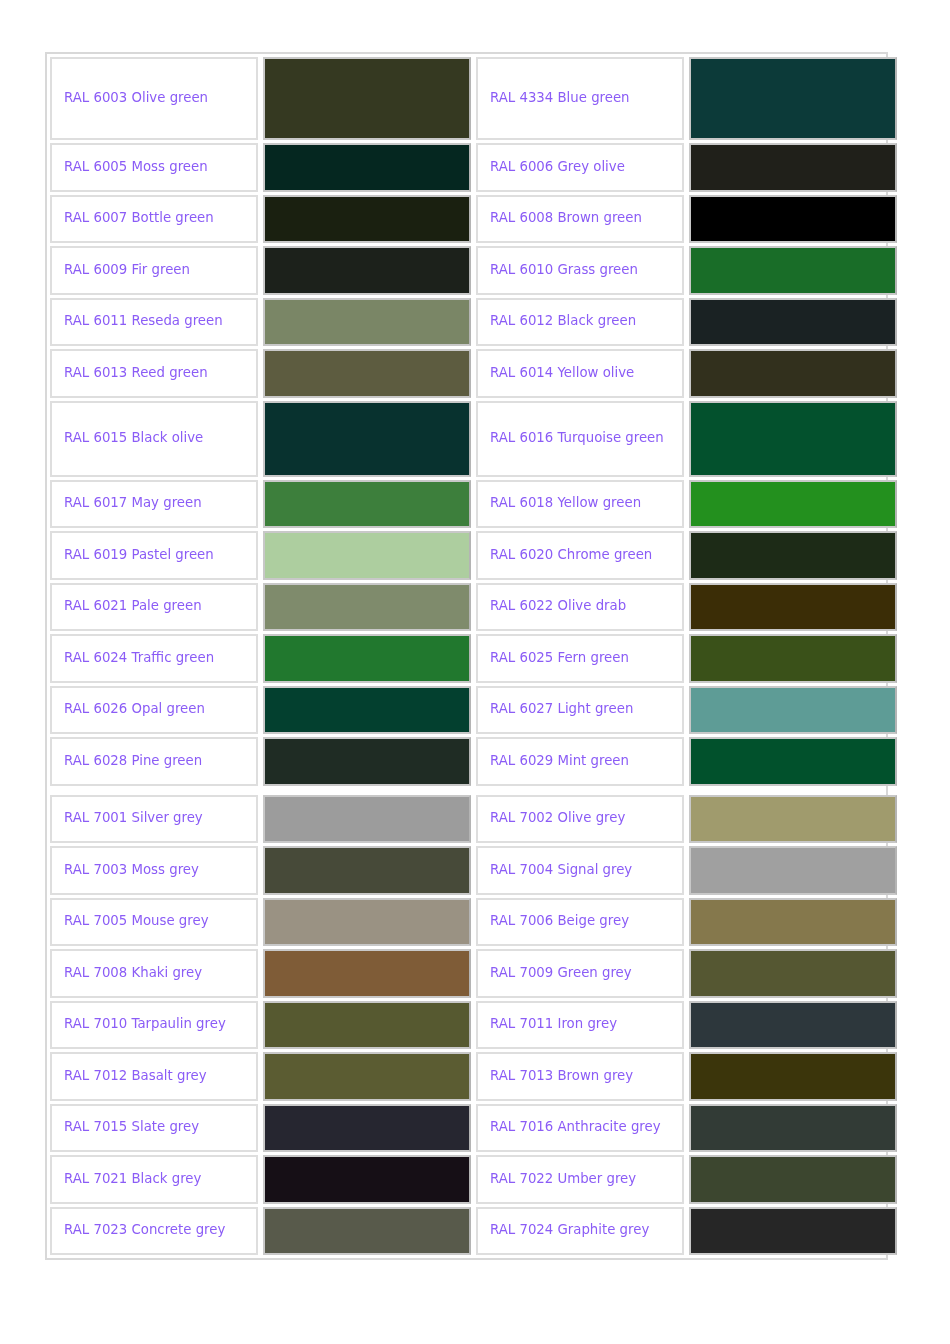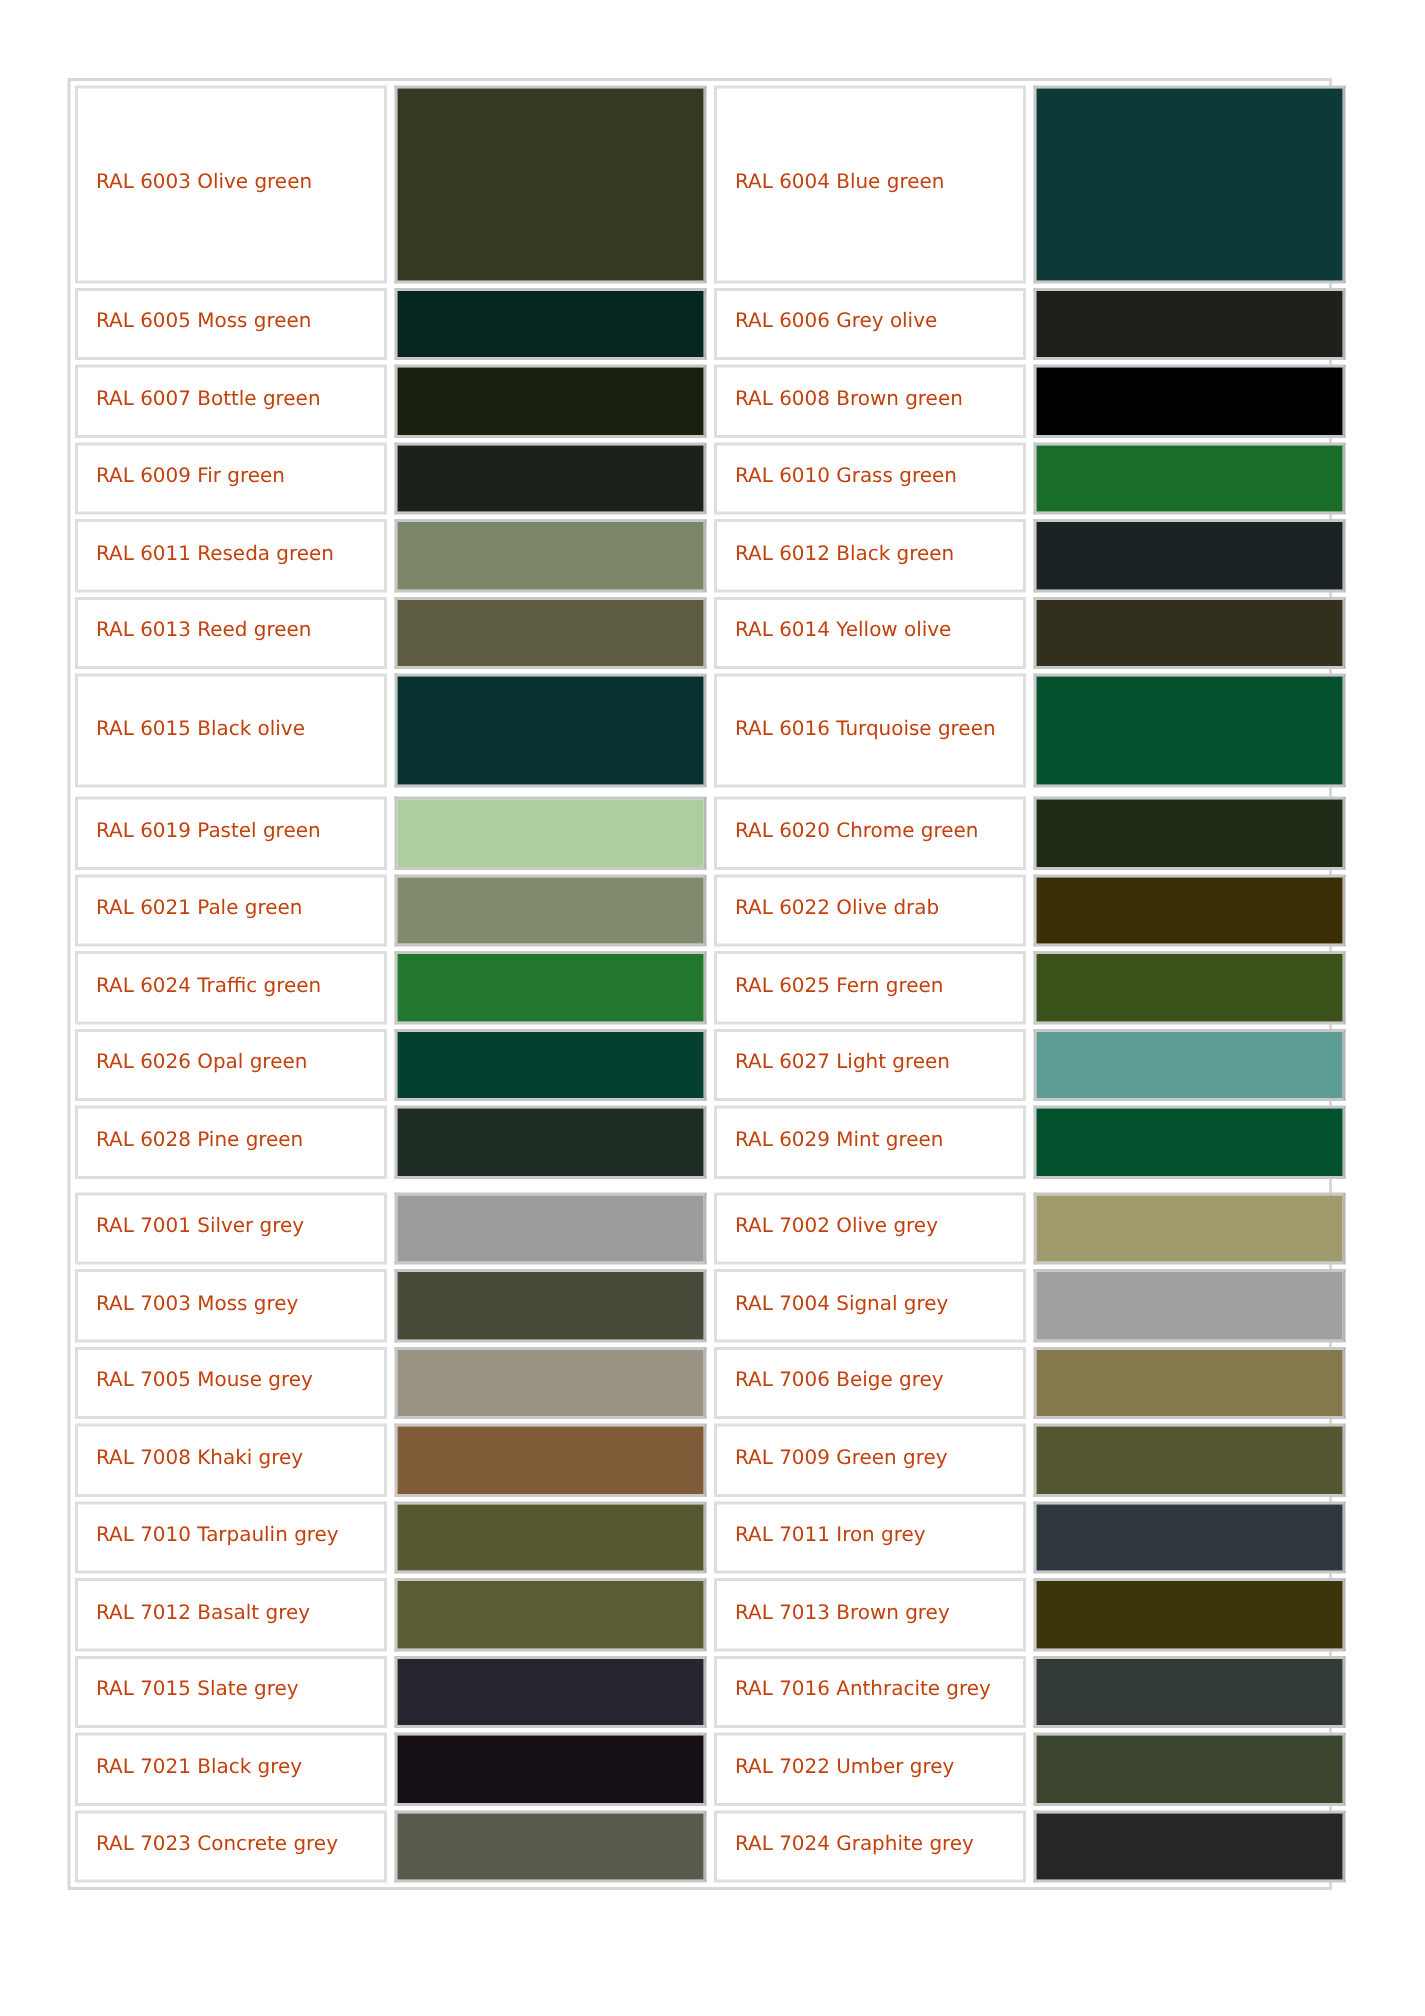--- a/index.html
+++ b/index.html
@@ -55,21 +55,21 @@
 
   .cell-name {
     border: 2px solid #dedede;
     background: #ffffff;
     height: 100%;
     display: flex;
     align-items: center;
     padding: 6px 10px 6px 12px;
     font-size: 13.3px;
     line-height: 1.55;
-    color: #c2410c;
+    color: #8b5cf6;
   }
 
   .cell-swatch-wrap {
     border: 2px solid #c8c8c8;
     border-right: 2px solid #b4b4b4;
     height: 100%;
     padding: 0;
     background: #ffffff;
   }
 
@@ -105,21 +105,21 @@
           <tr class="chart-row">
             <td>
               <div class="cell-name">RAL 6003 Olive green</div>
             </td>
             <td></td>
             <td class="cell-swatch-wrap">
               <div class="swatch" style="background: rgb(53, 57, 33);"></div>
             </td>
             <td></td>
             <td>
-              <div class="cell-name">RAL 6004 Blue green</div>
+              <div class="cell-name">RAL 4334 Blue green</div>
             </td>
             <td></td>
             <td class="cell-swatch-wrap">
               <div class="swatch" style="background: rgb(12, 58, 57);"></div>
             </td>
           </tr>
           <tr class="rowgap">
             <td colspan="7" class="pad-row"></td>
           </tr>
           <tr class="chart-row">
@@ -234,20 +234,37 @@
             <td>
               <div class="cell-name">RAL 6016 Turquoise green</div>
             </td>
             <td></td>
             <td class="cell-swatch-wrap">
               <div class="swatch" style="background: rgb(3, 81, 45);"></div>
             </td>
           </tr>
           <tr class="rowgap">
             <td colspan="7" class="pad-row"></td>
+          </tr>
+          <tr class="chart-row">
+            <td>
+              <div class="cell-name">RAL 6017 May green</div>
+            </td>
+            <td></td>
+            <td class="cell-swatch-wrap">
+              <div class="swatch" style="background: rgb(61, 127, 60);"></div>
+            </td>
+            <td></td>
+            <td>
+              <div class="cell-name">RAL 6018 Yellow green</div>
+            </td>
+            <td></td>
+            <td class="cell-swatch-wrap">
+              <div class="swatch" style="background: rgb(35, 144, 30);"></div>
+            </td>
           </tr>
           <tr class="rowgap">
             <td colspan="7" class="pad-row"></td>
           </tr>
           <tr class="chart-row">
             <td>
               <div class="cell-name">RAL 6019 Pastel green</div>
             </td>
             <td></td>
             <td class="cell-swatch-wrap">

